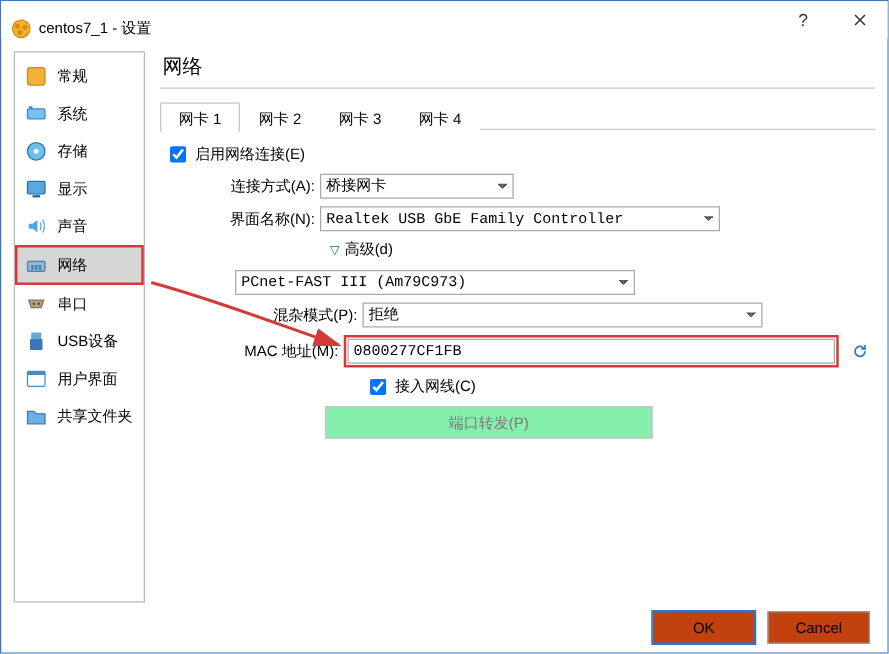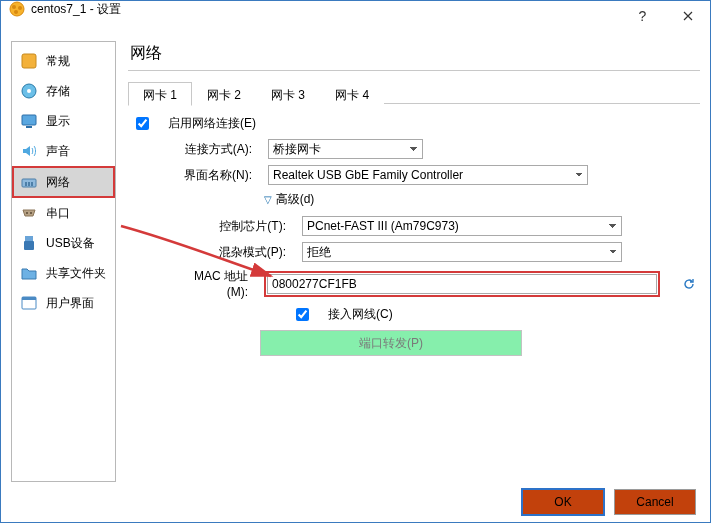--- a/index.html
+++ b/index.html
@@ -1,37 +1,37 @@
 <!DOCTYPE html>
 <html><head>
 <meta charset="utf-8">
 <style>
 html,body{margin:0;padding:0;font-family:"Microsoft YaHei",SimSun,Arial,sans-serif;font-size:12px;background:#fff;color:#000}
 .window{width:711px;height:523px;border:1px solid #3a7abf;box-sizing:border-box;display:flex;flex-direction:column;background:#fff;position:relative}
-.titlebar{height:30px;display:flex;align-items:flex-start;padding:0 0 0 8px;background:#fff}
+.titlebar{height:30px;display:flex;align-items:flex-end;padding:0 0 0 8px;background:#fff}
 .title-icon{width:16px;height:16px;margin-right:6px}
 .title-text{flex:0 0 auto}
 .title-spacer{flex:1}
 .title-btn{width:45px;height:30px;display:flex;align-items:center;justify-content:center;font-size:14px;color:#333}
 .body{flex:1;display:flex;padding:10px 10px 0 10px;gap:12px;min-height:0}
 .sidebar{width:105px;border:1px solid #b8b8b8;background:#fff;box-sizing:border-box;padding-top:4px}
 .side-item{height:30px;display:flex;align-items:center;padding-left:8px;gap:8px;cursor:default}
 .side-item.selected{background:#d6d6d6;border:2px solid #d43a3a;box-sizing:border-box;padding-left:6px;height:32px}
 .side-icon{width:18px;height:18px;flex:0 0 18px}
 .main{flex:1;display:flex;flex-direction:column;min-width:0}
 .page-title{font-size:16px;font-weight:400;padding:2px 0 6px 2px}
 .hr{height:1px;background:#c8c8c8;margin-bottom:8px}
 .tabs{display:flex;border-bottom:1px solid #c8c8c8;height:24px}
 .tab{padding:4px 14px 0 14px;border:1px solid transparent;border-bottom:none;position:relative;top:3px;background:#fff;cursor:default}
 .tab.active{border-color:#c8c8c8;border-bottom:1px solid #fff}
 .pane{padding:10px 4px 0 4px}
-.row{display:flex;align-items:center;margin-bottom:6px;gap:16px}
+.row{display:flex;align-items:center;margin-bottom:6px;gap:4px}
 .row label.lab{width:98px;text-align:right}
 .cb{width:13px;height:13px}
-.sel,.inp{border:1px solid #a9a9a9;background:#fff;height:20px;box-sizing:border-box;padding:0 4px;font-family:Liberation Sans, sans-serif;font-size:12px}
+.sel,.inp{border:1px solid #a9a9a9;background:#fff;height:20px;box-sizing:border-box;padding:0 4px;font-family:Liberation Mono, monospace;font-size:12px}
 .sel{appearance:none;-webkit-appearance:none;background-image:linear-gradient(45deg,transparent 50%,#555 50%),linear-gradient(135deg,#555 50%,transparent 50%);background-position:right 8px center,right 4px center;background-size:4px 4px,4px 4px;background-repeat:no-repeat;padding-right:20px}
 .sel.wide{width:320px}
 .sel.med{width:155px}
 .inp.mac{width:390px}
 .mac-box{border:2px solid #d43a3a;padding:1px;display:inline-flex}
 .advanced{display:flex;align-items:center;gap:4px;margin:4px 0 8px 132px;color:#000}
 .tri{color:#146aa9;font-size:10px}
 .refresh-btn{width:18px;height:18px;display:flex;align-items:center;justify-content:center;margin-left:6px}
 .portfwd{width:260px;height:24px;background:#86efac;border:1px solid #c2c2c2;display:flex;align-items:center;justify-content:center;color:#7a7a7a;margin-left:128px;margin-top:4px}
 .footer{height:40px;display:flex;align-items:center;justify-content:flex-end;gap:10px;padding:0 14px}
@@ -65,20 +65,27 @@
 <div class="body">
   <div class="sidebar">
     <div class="side-item">
       <span class="side-icon"><svg viewBox="0 0 18 18">
               <rect x="2" y="2" width="14" height="14" rx="2" fill="#f3b13a" stroke="#c78a1e"></rect>
             </svg></span>
       <span>常规</span>
     </div>
     <div class="side-item">
       <span class="side-icon"><svg viewBox="0 0 18 18">
+              <rect x="2" y="5" width="14" height="8" rx="1" fill="#7bbef0" stroke="#3a8ac4"></rect>
+              <rect x="3" y="3" width="3" height="2" fill="#3a8ac4"></rect>
+            </svg></span>
+      <span>系统</span>
+    </div>
+    <div class="side-item">
+      <span class="side-icon"><svg viewBox="0 0 18 18">
               <circle cx="9" cy="9" r="7" fill="#6bbfe8" stroke="#2a7aa8"></circle>
               <circle cx="9" cy="9" r="2" fill="#fff"></circle>
             </svg></span>
       <span>存储</span>
     </div>
     <div class="side-item">
       <span class="side-icon"><svg viewBox="0 0 18 18">
               <rect x="2" y="3" width="14" height="10" rx="1" fill="#5aa7e0" stroke="#2c6fa8"></rect>
               <rect x="6" y="14" width="6" height="2" fill="#2c6fa8"></rect>
             </svg></span>
@@ -110,30 +117,30 @@
     </div>
     <div class="side-item">
       <span class="side-icon"><svg viewBox="0 0 18 18">
               <rect x="5" y="2" width="8" height="5" fill="#6aa4d8"></rect>
               <rect x="4" y="7" width="10" height="9" rx="1" fill="#3a78b4"></rect>
             </svg></span>
       <span>USB设备</span>
     </div>
     <div class="side-item">
       <span class="side-icon"><svg viewBox="0 0 18 18">
-              <path d="M2 5h5l2 2h7v8H2z" fill="#6db1e4" stroke="#3a7ab0"></path>
-            </svg></span>
-      <span>共享文件夹</span>
-    </div>
-    <div class="side-item">
-      <span class="side-icon"><svg viewBox="0 0 18 18">
               <rect x="2" y="3" width="14" height="12" rx="1" fill="#fff" stroke="#4a8ac4"></rect>
               <rect x="2" y="3" width="14" height="3" fill="#4a8ac4"></rect>
             </svg></span>
       <span>用户界面</span>
+    </div>
+    <div class="side-item">
+      <span class="side-icon"><svg viewBox="0 0 18 18">
+              <path d="M2 5h5l2 2h7v8H2z" fill="#6db1e4" stroke="#3a7ab0"></path>
+            </svg></span>
+      <span>共享文件夹</span>
     </div>
   </div>
 
   <div class="main">
     <div class="page-title">网络</div>
     <div class="hr"></div>
     <div class="tabs">
       <div class="tab active"><span>网卡 1</span></div>
       <div class="tab"><span>网卡 2</span></div>
       <div class="tab"><span>网卡 3</span></div>
@@ -151,21 +158,20 @@
       </div>
       <div class="row" style="margin-left:22px">
         <label class="lab">界面名称(N):</label>
         <select class="sel wide"><option>Realtek USB GbE Family Controller</option></select>
       </div>
       <div class="advanced">
         <span class="tri">▽</span>
         <span>高级(d)</span>
       </div>
       <div class="row" style="margin-left:56px">
-        <label class="lab">控制芯片(T):</label>
         <select class="sel wide"><option>PCnet-FAST III (Am79C973)</option></select>
       </div>
       <div class="row" style="margin-left:56px">
         <label class="lab">混杂模式(P):</label>
         <select class="sel wide"><option>拒绝</option></select>
       </div>
       <div class="row" style="margin-left:56px">
         <label class="lab">MAC 地址(M):</label>
         <span class="mac-box">
           <input class="inp mac" value="0800277CF1FB" style="">

